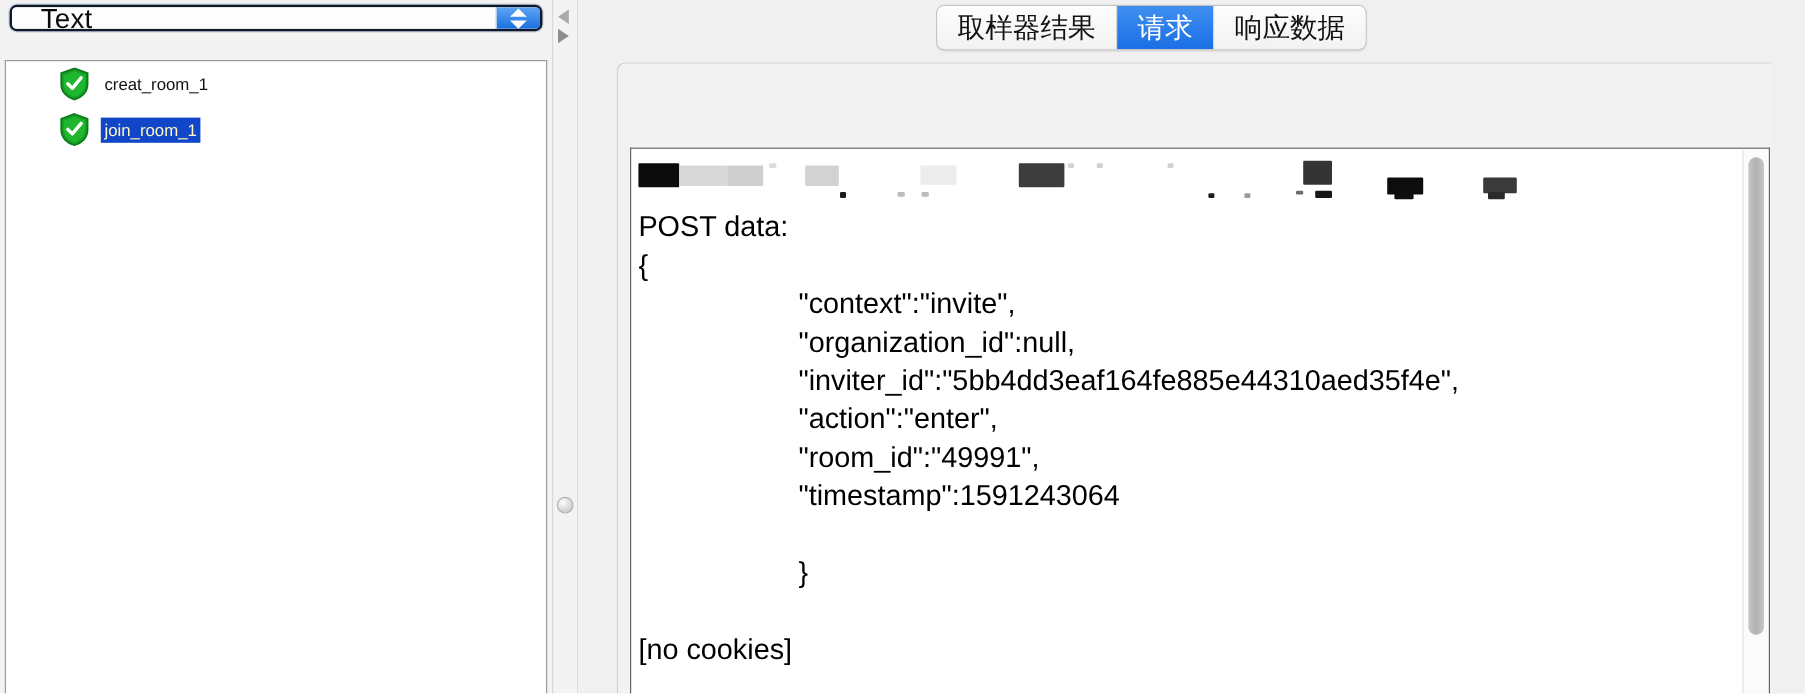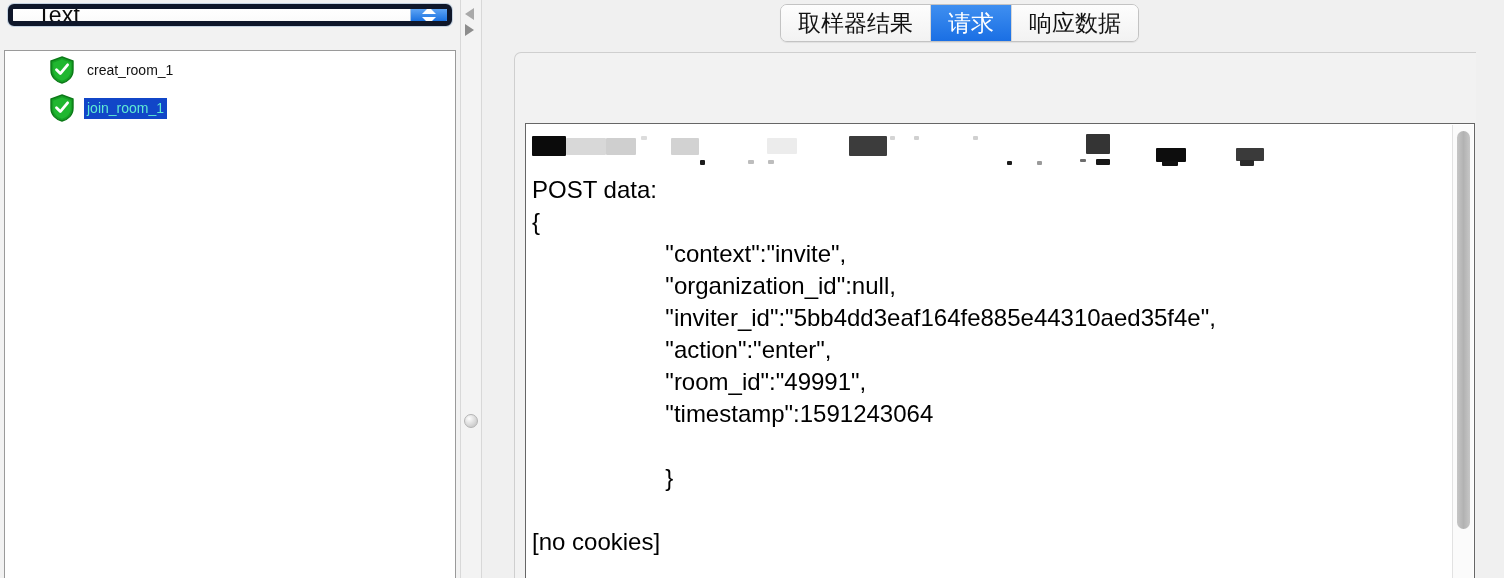--- a/index.html
+++ b/index.html
@@ -30,21 +30,21 @@
     height: 578px;
     background: #f2f2f2;
   }
 
   
   .combo {
     position: absolute;
     left: 8px; top: 4px;
     width: 444px; height: 22px;
     background: #ffffff;
-    border: 5px solid #0f172a;
+    border: 2px solid #0f172a;
     border-radius: 6px;
     box-shadow: 0 0 0 1px rgba(140,170,205,0.45);
     box-sizing: border-box;
     display: flex;
     align-items: stretch;
     overflow: hidden;
   }
   .combo-value {
     flex: 1;
     display: flex;
@@ -101,21 +101,21 @@
   .shield svg { display: block; }
   .tree-label {
     font-size: 14px;
     color: #111111;
     line-height: 1;
     padding: 3px 3px 4px 3px;
     white-space: nowrap;
   }
   .tree-row.selected .tree-label {
     background: #1146c8;
-    color: #5eead4;
+    color: #fef9c3;
   }
 
   
   #splitter {
     position: absolute;
     left: 460px; top: 0;
     width: 22px; height: 578px;
     background: #f3f3f3;
     border-left: 1px solid #d8d8d8;
     border-right: 1px solid #d8d8d8;

